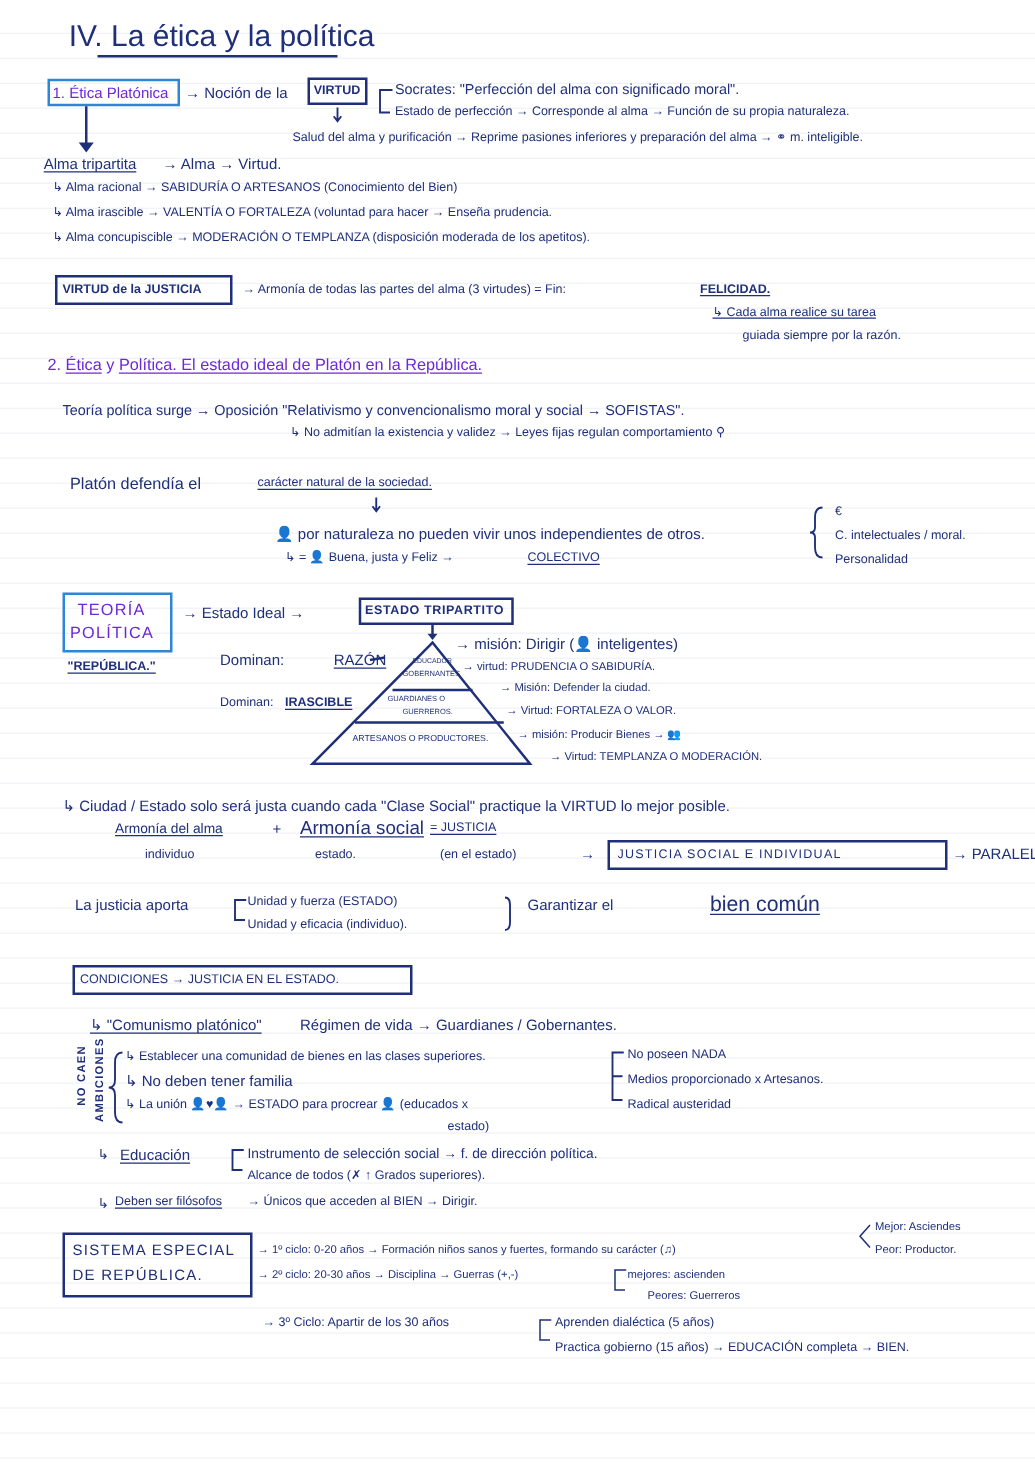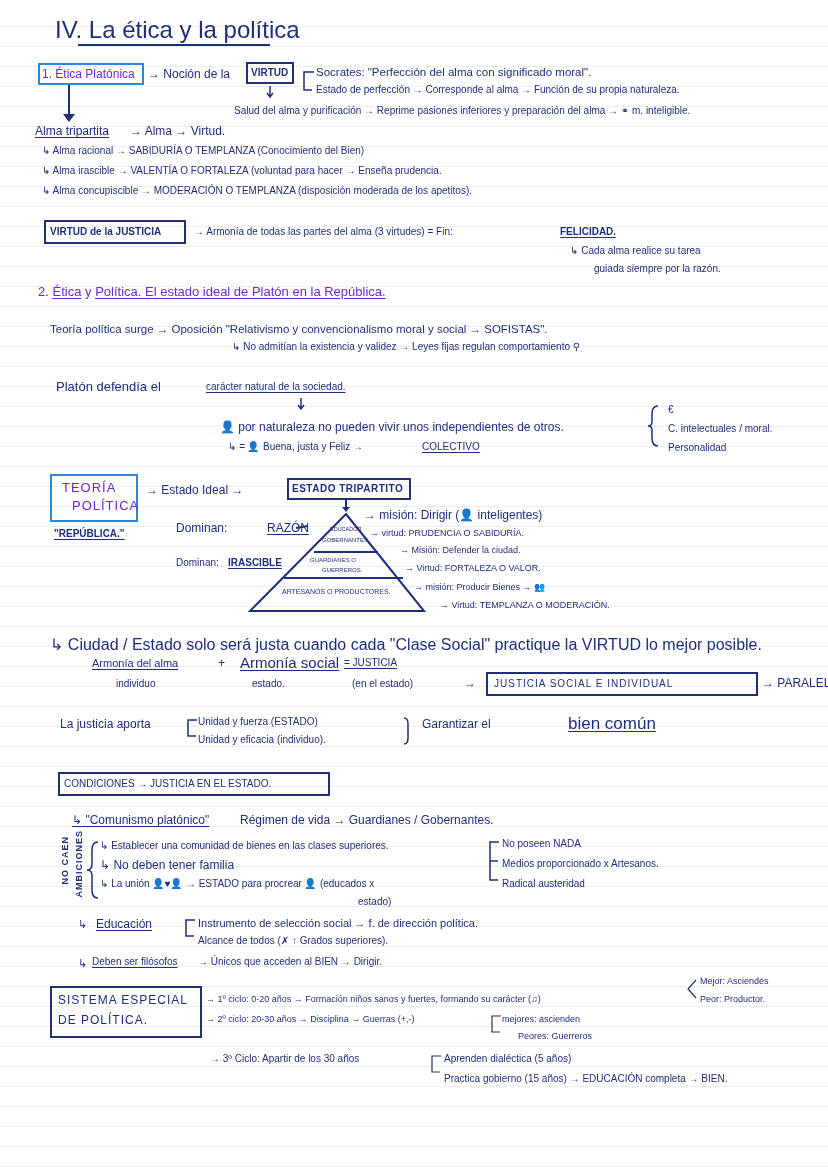--- a/index.html
+++ b/index.html
@@ -44,29 +44,29 @@
   </svg>
 <div class="t small" style="left:234px;top:105px;">Salud del alma y purificación → Reprime pasiones inferiores y preparación del alma → ⚭ m. inteligible.</div>
 
 <div class="arrowv" style="left:68px;top:85px;height:30px;"></div>
 <svg width="14" height="10" style="left:62px;top:114px;">
     <path d="M1 0 L7 8 L13 0 Z" fill="#1f2f7a"></path>
   </svg>
 
 <div class="t u" style="left:35px;top:124px;">Alma tripartita</div>
 <div class="t" style="left:130px;top:124px;">→ Alma → Virtud.</div>
-<div class="t small" style="left:42px;top:145px;">↳ Alma racional → SABIDURÍA O TEMPLANZA (Conocimiento del Bien)</div>
+<div class="t small" style="left:42px;top:145px;">↳ Alma racional → SABIDURÍA O ARTESANOS (Conocimiento del Bien)</div>
 <div class="t small" style="left:42px;top:165px;">↳ Alma irascible → VALENTÍA O FORTALEZA (voluntad para hacer → Enseña prudencia.</div>
 <div class="t small" style="left:42px;top:185px;">↳ Alma concupiscible → MODERACIÓN O TEMPLANZA (disposición moderada de los apetitos).</div>
 
 <div class="box" style="left:44px;top:220px;width:142px;height:24px;"></div>
 <div class="t small" style="left:50px;top:226px;font-weight:bold;">VIRTUD de la JUSTICIA</div>
 <div class="t small" style="left:194px;top:226px;">→ Armonía de todas las partes del alma (3 virtudes) = Fin:</div>
 <div class="t small u" style="left:560px;top:226px;font-weight:bold;">FELICIDAD.</div>
-<div class="t small" style="left:570px;top:245px;">↳ Cada alma realice su tarea</div>
+<div class="t small" style="left:570px;top:245px;text-decoration:underline;">↳ Cada alma realice su tarea</div>
 <div class="t small" style="left:594px;top:263px;">guiada siempre por la razón.</div>
 
 <div class="t blue h2" style="left:38px;top:285px;">
   <span>2.</span>
   <span class="u">Ética</span>
   <span>y</span>
   <span class="u">Política. El estado ideal de Platón en la República.</span>
 </div>
 
 <div class="t" style="left:50px;top:322px;font-size:11.5px;">Teoría política surge → Oposición "Relativismo y convencionalismo moral y social → SOFISTAS".</div>
@@ -82,21 +82,21 @@
 <div class="t small u" style="left:422px;top:441px;">COLECTIVO</div>
 <svg width="16" height="44" style="left:648px;top:404px;">
     <path d="M10 2 Q4 2 4 10 L4 18 Q4 22 0 22 Q4 22 4 26 L4 34 Q4 42 10 42" stroke="#1f2f7a" stroke-width="1.5" fill="none"></path>
   </svg>
 <div class="t small" style="left:668px;top:404px;">€</div>
 <div class="t small" style="left:668px;top:423px;">C. intelectuales / moral.</div>
 <div class="t small" style="left:668px;top:442px;">Personalidad</div>
 
 <div class="box bluebox" style="left:50px;top:474px;width:88px;height:48px;"></div>
 <div class="t blue" style="left:62px;top:481px;font-size:13px;letter-spacing:1px;">TEORÍA</div>
-<div class="t blue" style="left:72px;top:499px;font-size:13px;letter-spacing:1px;">POLÍTICA</div>
+<div class="t blue" style="left:56px;top:499px;font-size:13px;letter-spacing:1px;">POLÍTICA</div>
 <div class="t small u" style="left:54px;top:528px;font-weight:bold;">"REPÚBLICA."</div>
 <div class="t" style="left:146px;top:483px;">→ Estado Ideal →</div>
 <div class="box" style="left:287px;top:478px;width:124px;height:22px;"></div>
 <div class="t small" style="left:292px;top:483px;font-weight:bold;letter-spacing:0.5px;">ESTADO TRIPARTITO</div>
 <div class="t" style="left:176px;top:521px;font-size:12px;">Dominan:</div>
 <div class="t u" style="left:240px;top:521px;font-size:12px;margin-left:27px;">RAZÓN</div>
 <div class="t small" style="left:176px;top:557px;">Dominan:</div>
 <div class="t small u" style="left:228px;top:557px;font-weight:bold;">IRASCIBLE</div>
 
 <svg width="180" height="120" style="left:248px;top:496px;">
@@ -113,21 +113,21 @@
 <div class="t" style="left:322px;top:567px;font-size:6px;line-height:7px;">GUERREROS.</div>
 <div class="t" style="left:282px;top:588px;font-size:7px;line-height:8px;">ARTESANOS O PRODUCTORES.</div>
 
 <div class="t" style="left:364px;top:508px;font-size:12px;">→ misión: Dirigir (👤 inteligentes)</div>
 <div class="t xs" style="left:370px;top:528px;">→ virtud: PRUDENCIA O SABIDURÍA.</div>
 <div class="t xs" style="left:400px;top:545px;">→ Misión: Defender la ciudad.</div>
 <div class="t xs" style="left:405px;top:563px;">→ Virtud: FORTALEZA O VALOR.</div>
 <div class="t xs" style="left:414px;top:582px;">→ misión: Producir Bienes → 👥</div>
 <div class="t xs" style="left:440px;top:600px;">→ Virtud: TEMPLANZA O MODERACIÓN.</div>
 
-<div class="t" style="left:50px;top:638px;font-size:16px;">↳ Ciudad / Estado solo será justa cuando cada "Clase Social" practique la VIRTUD lo mejor posible.</div>
+<div class="t" style="left:50px;top:638px;font-size:12px;">↳ Ciudad / Estado solo será justa cuando cada "Clase Social" practique la VIRTUD lo mejor posible.</div>
 <div class="t u" style="left:92px;top:656px;font-size:11px;">Armonía del alma</div>
 <div class="t" style="left:218px;top:656px;">+</div>
 <div class="t u" style="left:240px;top:656px;font-size:15px;">Armonía social</div>
 <div class="t small u" style="left:344px;top:657px;">= JUSTICIA</div>
 <div class="t small" style="left:116px;top:678px;">individuo</div>
 <div class="t small" style="left:252px;top:678px;">estado.</div>
 <div class="t small" style="left:352px;top:678px;">(en el estado)</div>
 <div class="t" style="left:464px;top:676px;">→</div>
 <div class="box" style="left:486px;top:672px;width:272px;height:24px;"></div>
 <div class="t small" style="left:494px;top:678px;letter-spacing:1px;">JUSTICIA SOCIAL E INDIVIDUAL</div>
@@ -172,21 +172,21 @@
     <path d="M10 4 L4 4 L4 20 L12 20 M10 4 L13 4" stroke="#1f2f7a" stroke-width="1.5" fill="none"></path>
   </svg>
 <div class="t small" style="left:198px;top:917px;font-size:11px;">Instrumento de selección social → f. de dirección política.</div>
 <div class="t small" style="left:198px;top:935px;">Alcance de todos (✗ ↑ Grados superiores).</div>
 <div class="t" style="left:78px;top:956px;font-size:11px;">↳</div>
 <div class="t small u" style="left:92px;top:956px;">Deben ser filósofos</div>
 <div class="t small" style="left:198px;top:956px;">→ Únicos que acceden al BIEN → Dirigir.</div>
 
 <div class="box" style="left:50px;top:986px;width:152px;height:52px;"></div>
 <div class="t" style="left:58px;top:993px;font-size:12px;letter-spacing:1px;">SISTEMA ESPECIAL</div>
-<div class="t" style="left:58px;top:1013px;font-size:12px;letter-spacing:1px;">DE POLÍTICA.</div>
+<div class="t" style="left:58px;top:1013px;font-size:12px;letter-spacing:1px;">DE REPÚBLICA.</div>
 <div class="t xs" style="left:206px;top:994px;">→ 1º ciclo: 0-20 años → Formación niños sanos y fuertes, formando su carácter (♫)</div>
 <svg width="12" height="22" style="left:686px;top:978px;">
     <path d="M10 2 L2 11 L10 20" stroke="#1f2f7a" stroke-width="1.2" fill="none"></path>
   </svg>
 <div class="t xs" style="left:700px;top:976px;">Mejor: Asciendes</div>
 <div class="t xs" style="left:700px;top:994px;">Peor: Productor.</div>
 <div class="t xs" style="left:206px;top:1014px;">→ 2º ciclo: 20-30 años → Disciplina → Guerras (+,-)</div>
 <svg width="14" height="24" style="left:488px;top:1012px;">
     <path d="M10 4 L4 4 L4 20 L12 20 M10 4 L13 4" stroke="#1f2f7a" stroke-width="1.2" fill="none"></path>
   </svg>

